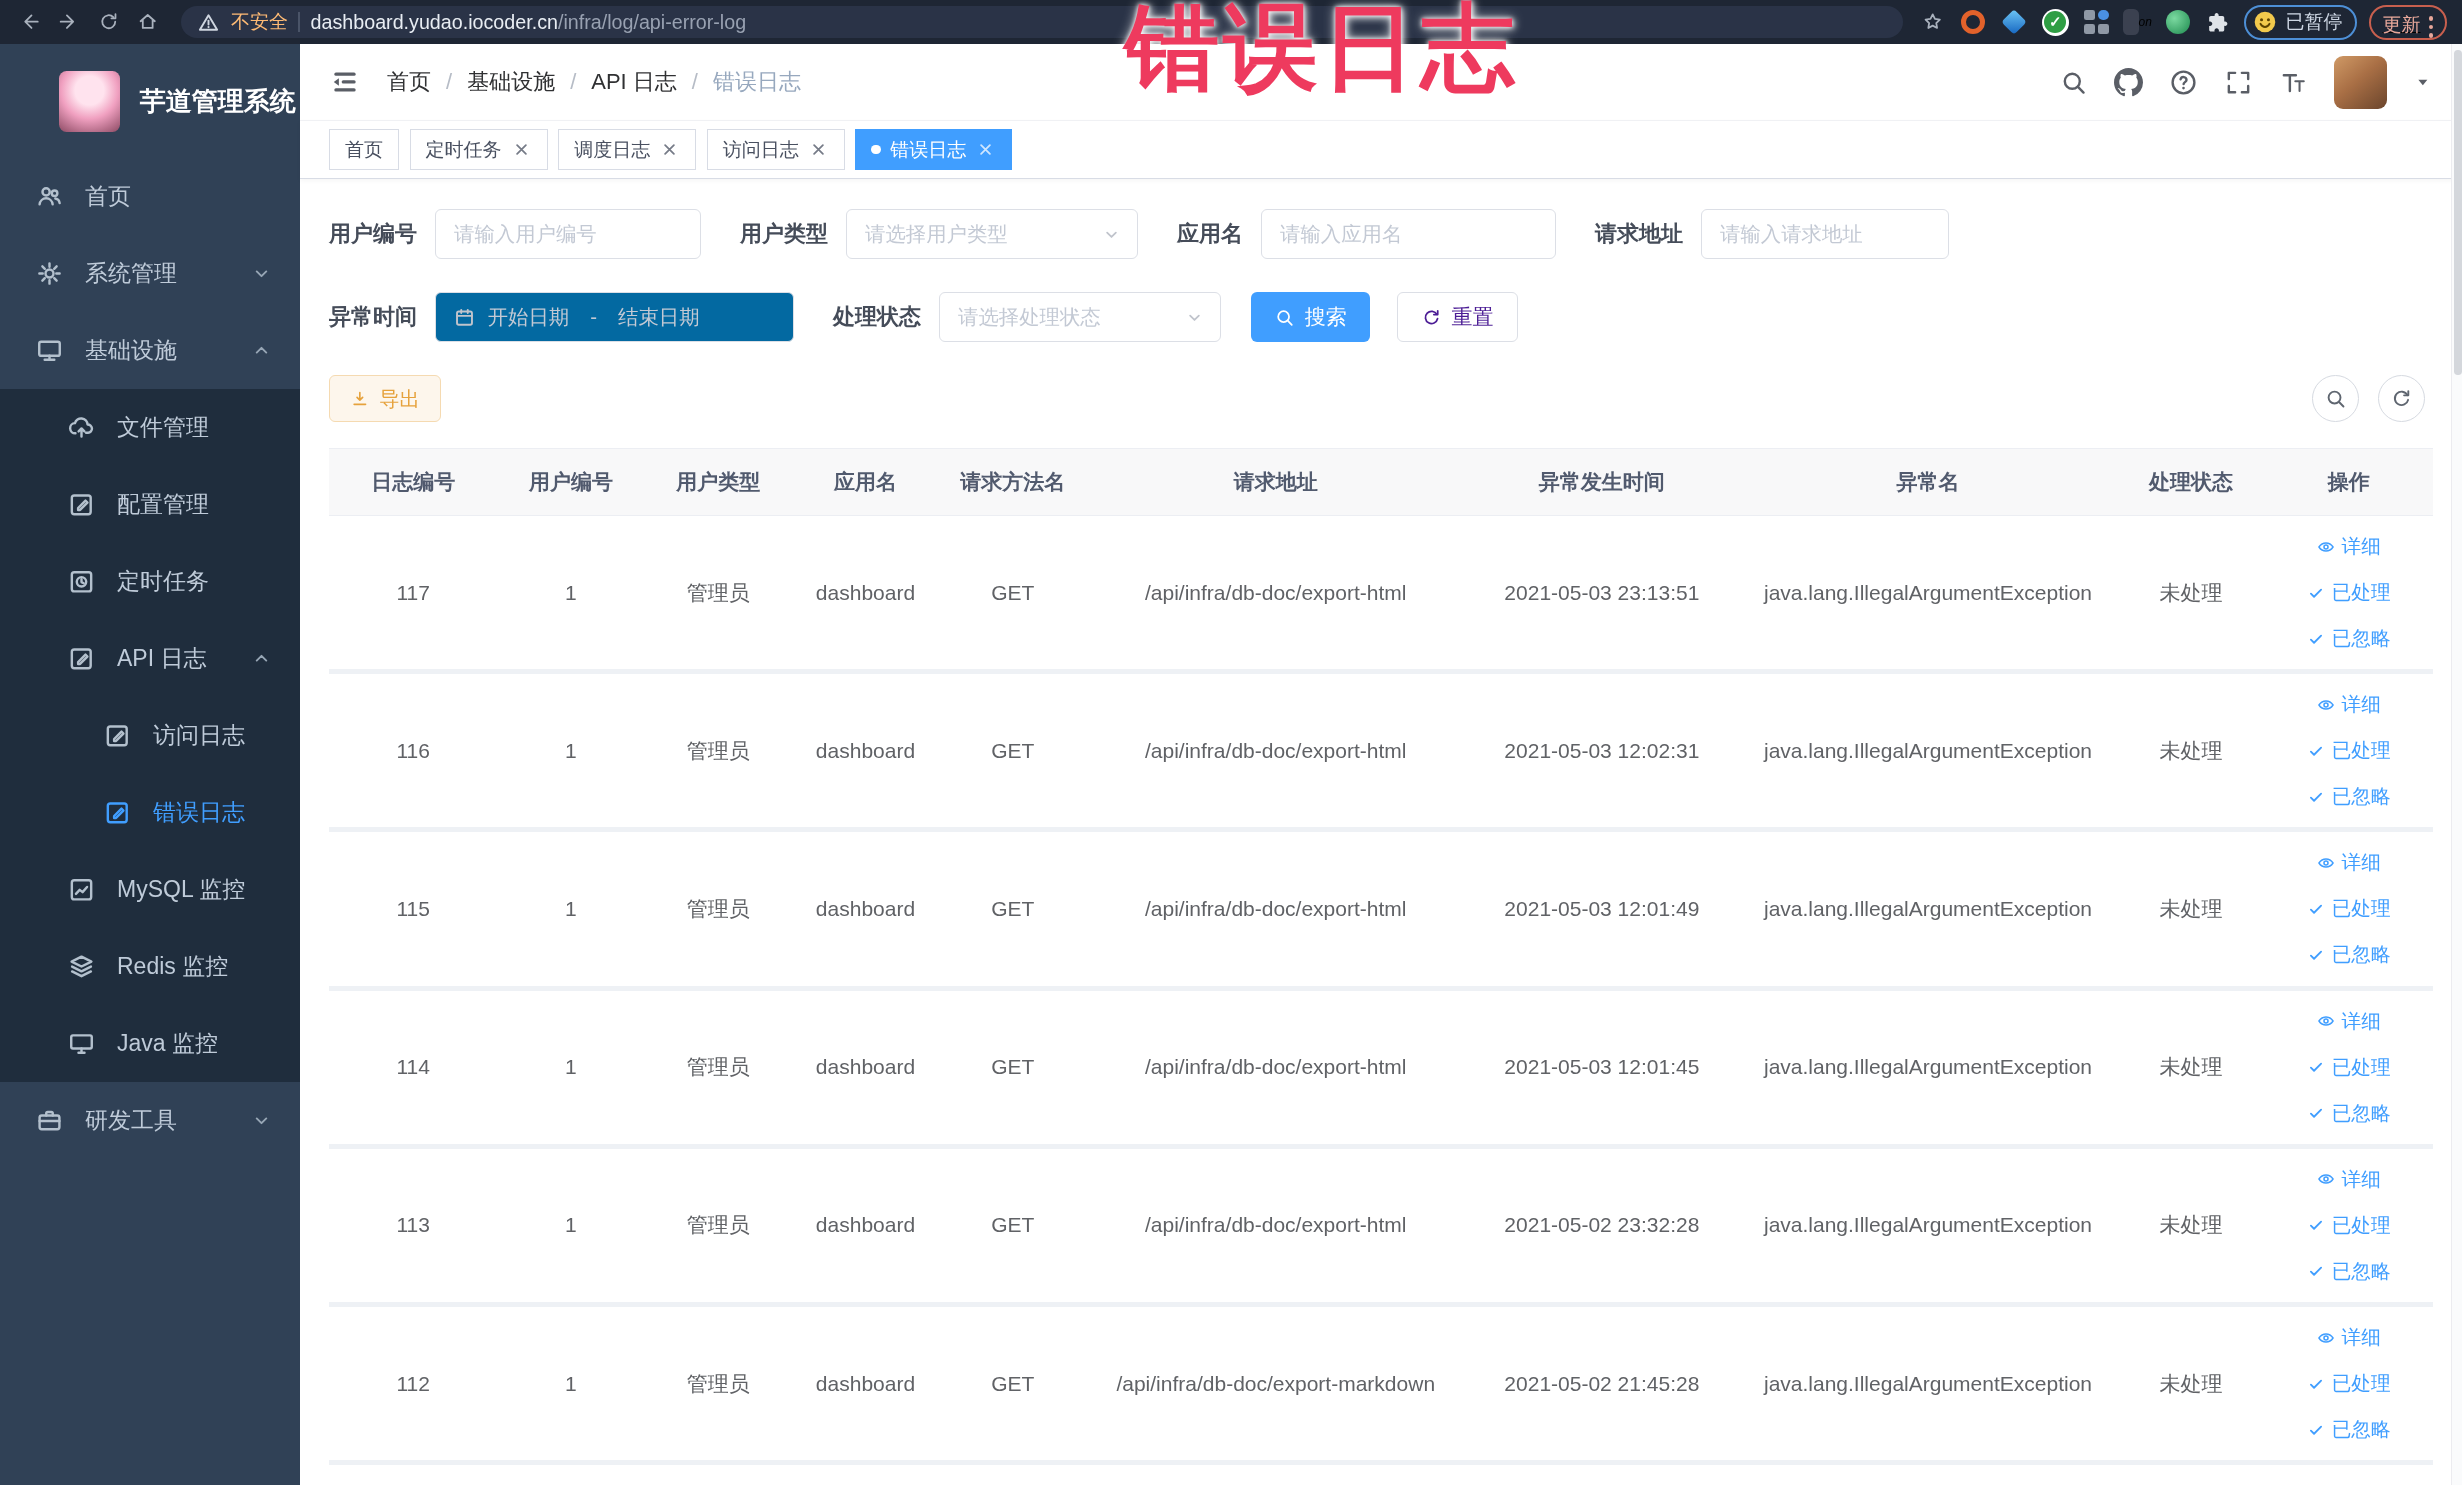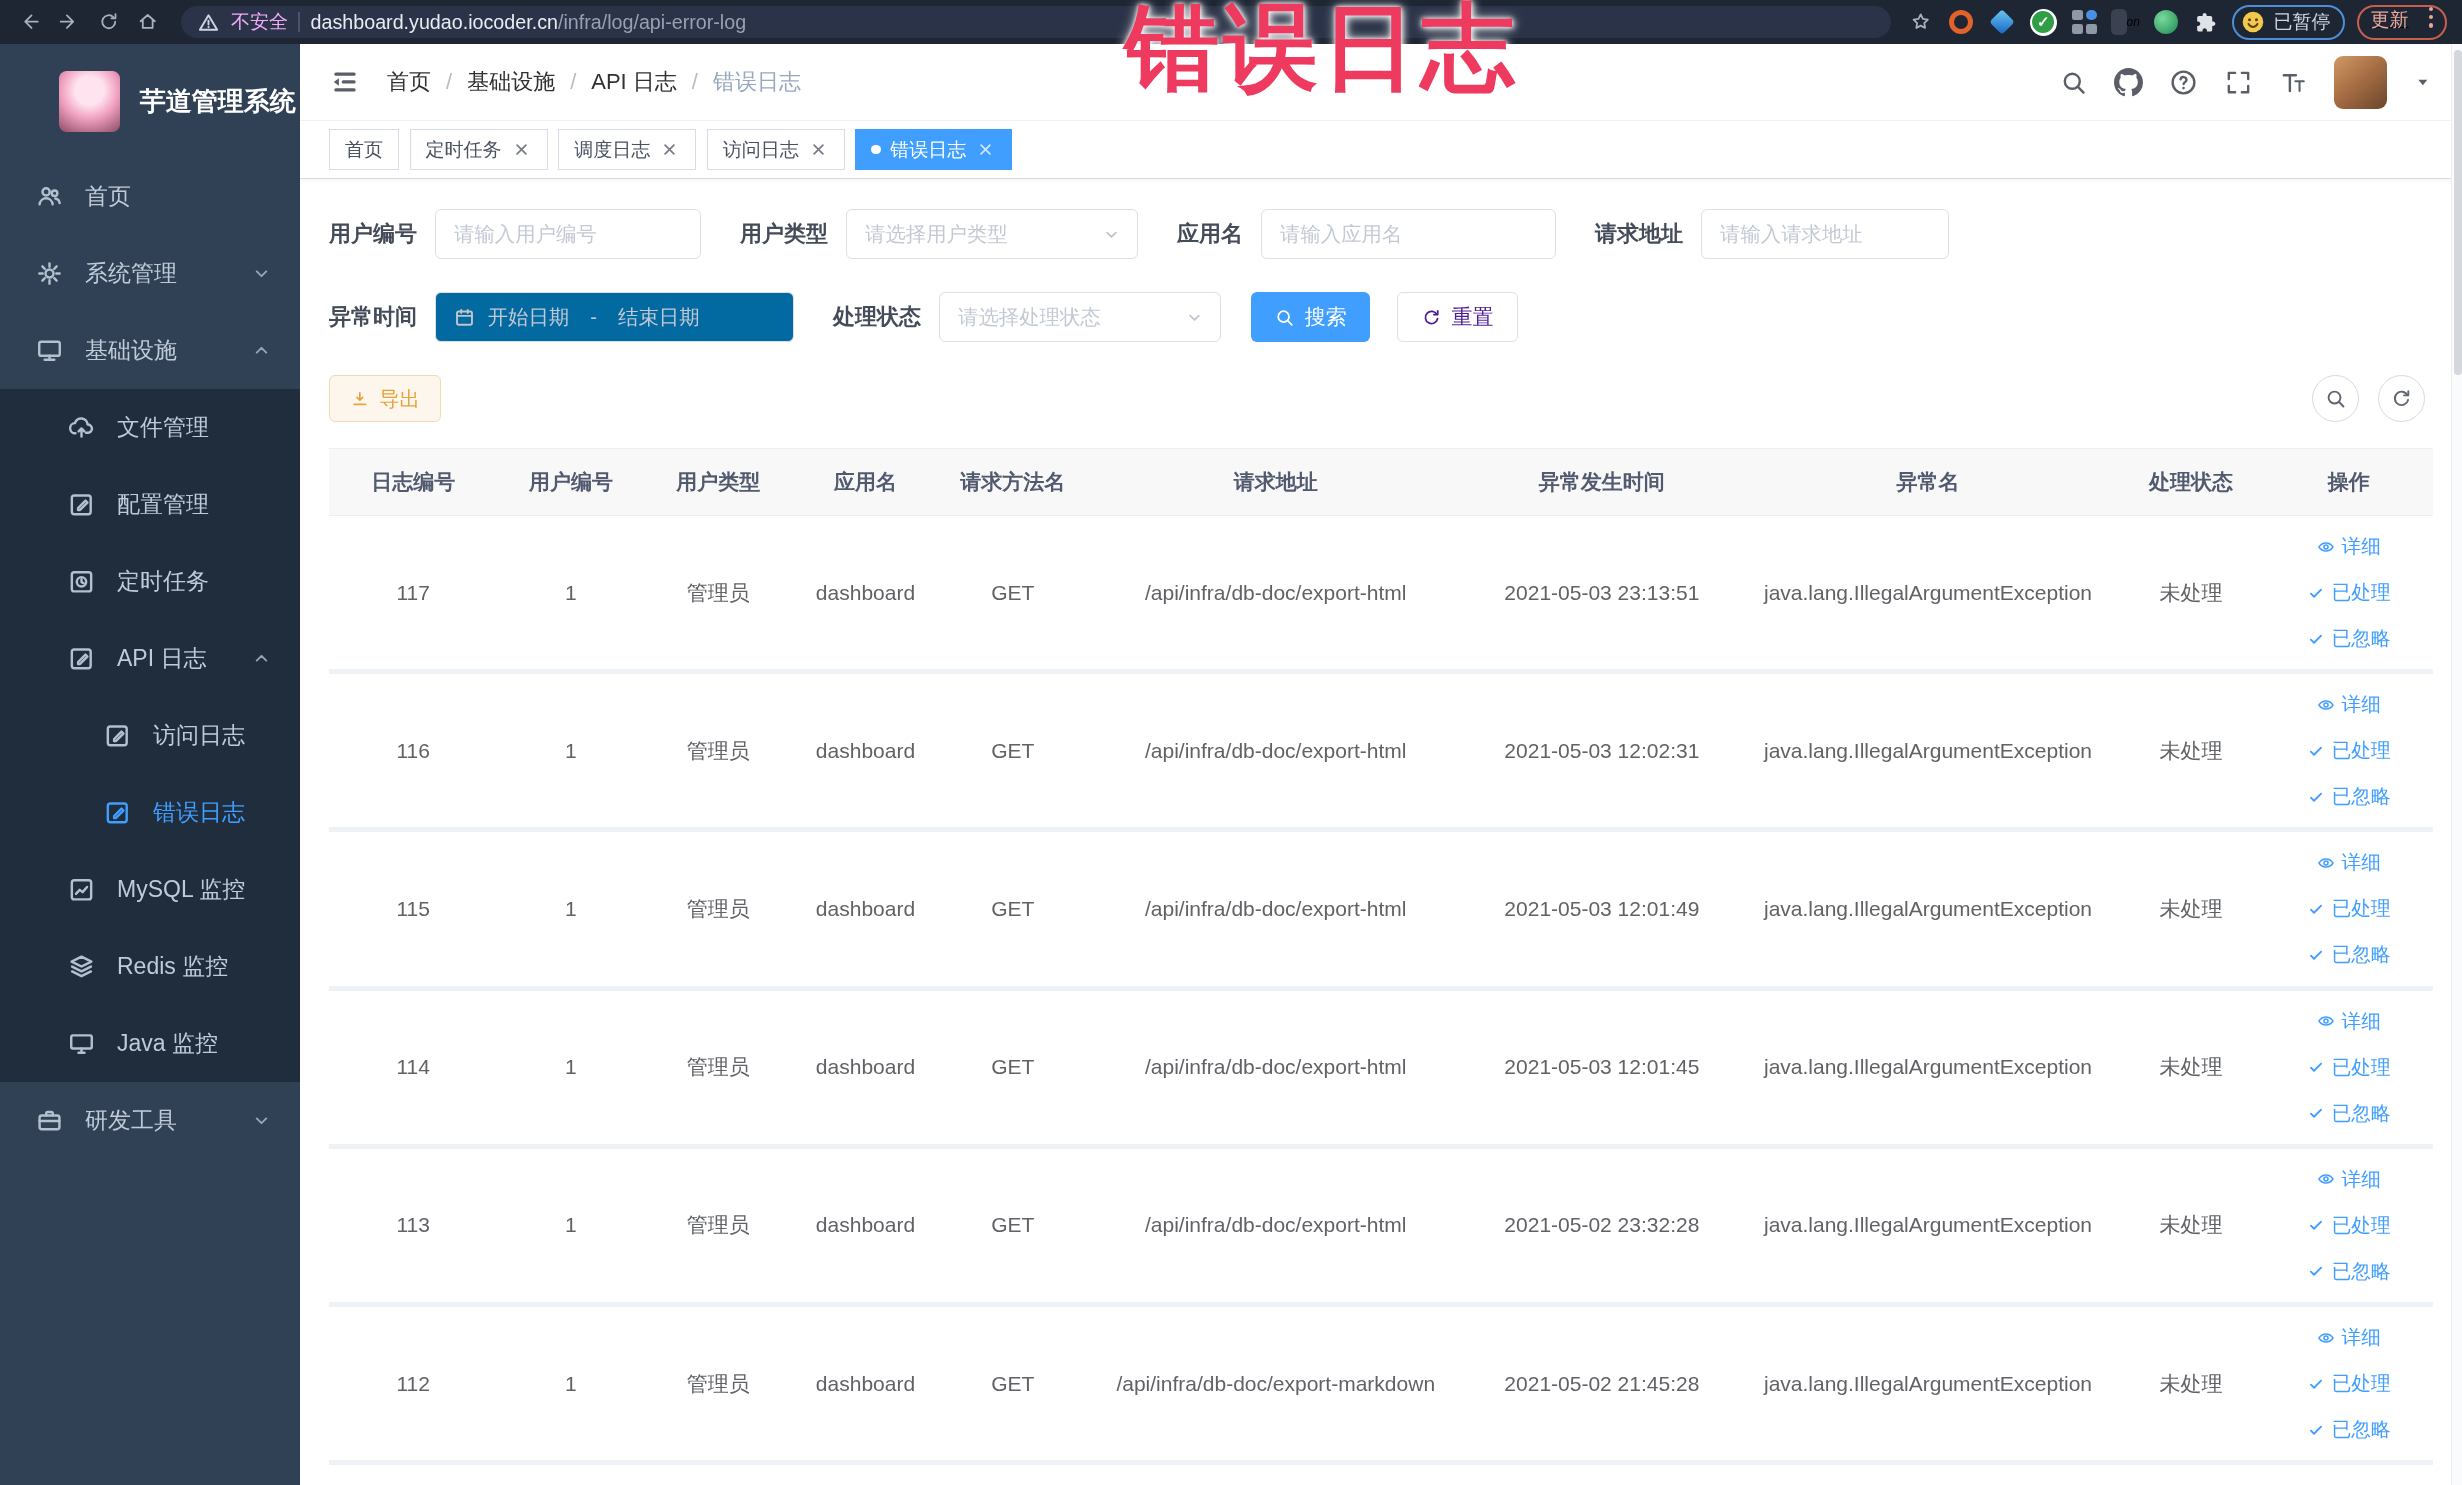--- a/index.html
+++ b/index.html
@@ -5,41 +5,41 @@
   * { margin:0; padding:0; box-sizing:border-box; }
   html,body { width:2462px; height:1486px; overflow:hidden; }
   body { font-family:"Liberation Sans", sans-serif; background:#fff; position:relative; }
   svg { display:block; width:100%; height:100%; }
 
   
   .browser-bar { height:44px; background:#1e2634; display:flex; align-items:center; padding:0 12px; gap:4.5px; }
   .b-icon { width:35px; height:35px; color:#a9b1bd; padding:6.8px; flex-shrink:0; cursor:pointer; }
   .address-bar { flex:1; height:32px; margin:0 10.6px; background:#2a3347; border-radius:16px; display:flex; align-items:center; padding:0 16.7px; gap:10.6px; min-width:0; cursor:text; }
   .warn-icon { width:23px; height:23px; color:#cfd6e0; flex-shrink:0; }
-  .sec-label { color:#f0abfc; font-size:19px; white-space:nowrap; }
+  .sec-label { color:#fdba74; font-size:19px; white-space:nowrap; }
   .addr-div { width:1.5px; height:19.7px; background:#4a5468; }
   .url { font-size:19.7px; color:#e8edf3; white-space:nowrap; overflow:hidden; }
   .url .path { color:#98a1b1; }
   .browser-right { display:flex; align-items:center; gap:12px; padding-right:3px; }
   .ext-icon { width:29px; height:29px; flex-shrink:0; cursor:pointer; position:relative; display:flex; align-items:center; justify-content:center; }
   .ring { width:24px; height:24px; border:5.3px solid #e2622b; border-radius:50%; }
   .diamond { width:18px; height:18px; background:linear-gradient(135deg,#6ec6f5,#1565c0); transform:rotate(45deg); border-radius:3.8px; }
   .gcircle { width:27px; height:27px; background:#fff; border-radius:50%; display:flex; align-items:center; justify-content:center; }
   .gcircle .inner { width:22px; height:22px; background:#2f9e44; border-radius:50%; color:#fff; font-size:15px; font-weight:700; display:flex; align-items:center; justify-content:center; }
   .gridicon { display:grid; grid-template-columns:10.6px 10.6px; grid-gap:3.8px; }
   .gridicon i { width:10.6px; height:10.6px; background:#8f98a5; border-radius:2.3px; }
   .gridicon i.blue { background:#4a90e2; border-radius:50%; }
   .onbadge { width:26px; height:26px; background:#3b4150; border-radius:5.3px; }
   .leaf { width:24px; height:24px; border-radius:50%; background:radial-gradient(circle at 35% 35%, #7bd9a0, #1d8a4e); }
   .puzzle { width:27px; height:27px; color:#dfe3e8; }
   .star-icon { width:29px; height:29px; color:#a9b1bd; padding:3.8px; }
   .chip { height:35px; border:2.3px solid #4d8fd6; border-radius:17.4px; display:flex; align-items:center; gap:7.6px; padding:0 12px 0 6px; cursor:pointer; }
   .chip .face { width:26px; height:26px; }
   .chip-label { color:#cdd6e3; font-size:19px; white-space:nowrap; }
-  .update-pill { height:35px; border:2.3px solid #c85f4e; border-radius:17.4px; display:flex; align-items:flex-start; gap:20px; padding:0 12px; cursor:pointer;text-decoration:underline; }
+  .update-pill { height:35px; border:2.3px solid #c85f4e; border-radius:17.4px; display:flex; align-items:flex-end; gap:8px; padding:0 12px; cursor:pointer;text-decoration:underline; }
   .update-label { color:#e7a79a; font-size:19px; white-space:nowrap; }
   .vdots { display:flex; flex-direction:column; gap:3.8px; }
   .vdots i { width:4.5px; height:4.5px; border-radius:50%; background:#e7a79a; }
 
   
   .app { display:flex; height:1442px; }
 
   
   .sidebar { width:300px; background:#304156; flex-shrink:0; overflow:hidden; }
   .logo-row { height:114px; display:flex; align-items:center; padding-left:59px; gap:19.7px; cursor:pointer; }

